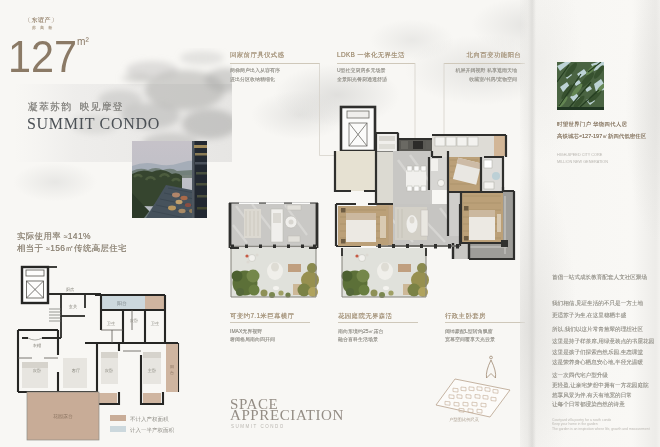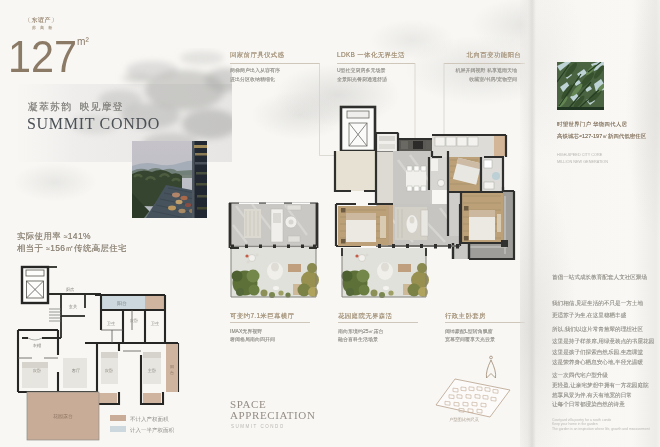--- a/index.html
+++ b/index.html
@@ -448,21 +448,21 @@
 <div class="abs cjk nw" style="left:230px;top:326.5px;font-size:5px;color:#98968f;line-height:8.7px;">IMAX无界视野<br>奢阔格局南向四开间</div>
 
 <div class="abs cjk nw" style="left:338px;top:311.5px;font-size:6.5px;color:#a6957c;letter-spacing:.3px;">花园庭院无界森活</div>
 <div class="abs" style="left:338px;top:322px;width:80px;height:1px;background:#cfc8ba;"></div>
 <div class="abs cjk nw" style="left:338px;top:326.5px;font-size:5px;color:#98968f;line-height:8.7px;">南向形境约25㎡露台<br>融合百科生活场景</div>
 
 <div class="abs cjk nw" style="left:445px;top:311.5px;font-size:6.5px;color:#a6957c;letter-spacing:.3px;">行政主卧套房</div>
 <div class="abs" style="left:445px;top:322px;width:80px;height:1px;background:#cfc8ba;"></div>
 <div class="abs cjk nw" style="left:445px;top:326.5px;font-size:5px;color:#98968f;line-height:8.7px;">阔绰豪配L型转角飘窗<br>宽幕空间覆享天光云景</div>
 
-<div class="abs nw" style="left:230px;top:399px;font-family:'Liberation Serif',serif;font-size:11px;color:#948d85;letter-spacing:.6px;line-height:11px;">SPACE<br>APPRECIATION</div>
+<div class="abs nw" style="left:230px;top:399px;font-family:'Liberation Serif',serif;font-size:15px;color:#948d85;letter-spacing:.6px;line-height:11px;">SPACE<br>APPRECIATION</div>
 <div class="abs nw" style="left:231px;top:424px;font-size:4.5px;color:#bab7b1;letter-spacing:1.5px;">SUMMIT CONDO</div>
 
 <svg class="abs" style="left:423px;top:349px;" width="115" height="85" viewBox="0 0 115 85">
 
   <path d="M13 56 L32 30 L87 41 L67 68 Z" fill="#fcfbf9" stroke="#b8a18b" stroke-width=".8"></path>
 
   <g fill="none" stroke="#c2ab94" stroke-width=".6">
     <rect x="30" y="36" width="5" height="3.4" transform="skewY(6)"></rect>
     <rect x="38" y="34" width="5" height="3.4" transform="skewY(6)"></rect>
     <rect x="46" y="33" width="5" height="3.4" transform="skewY(6)"></rect>

